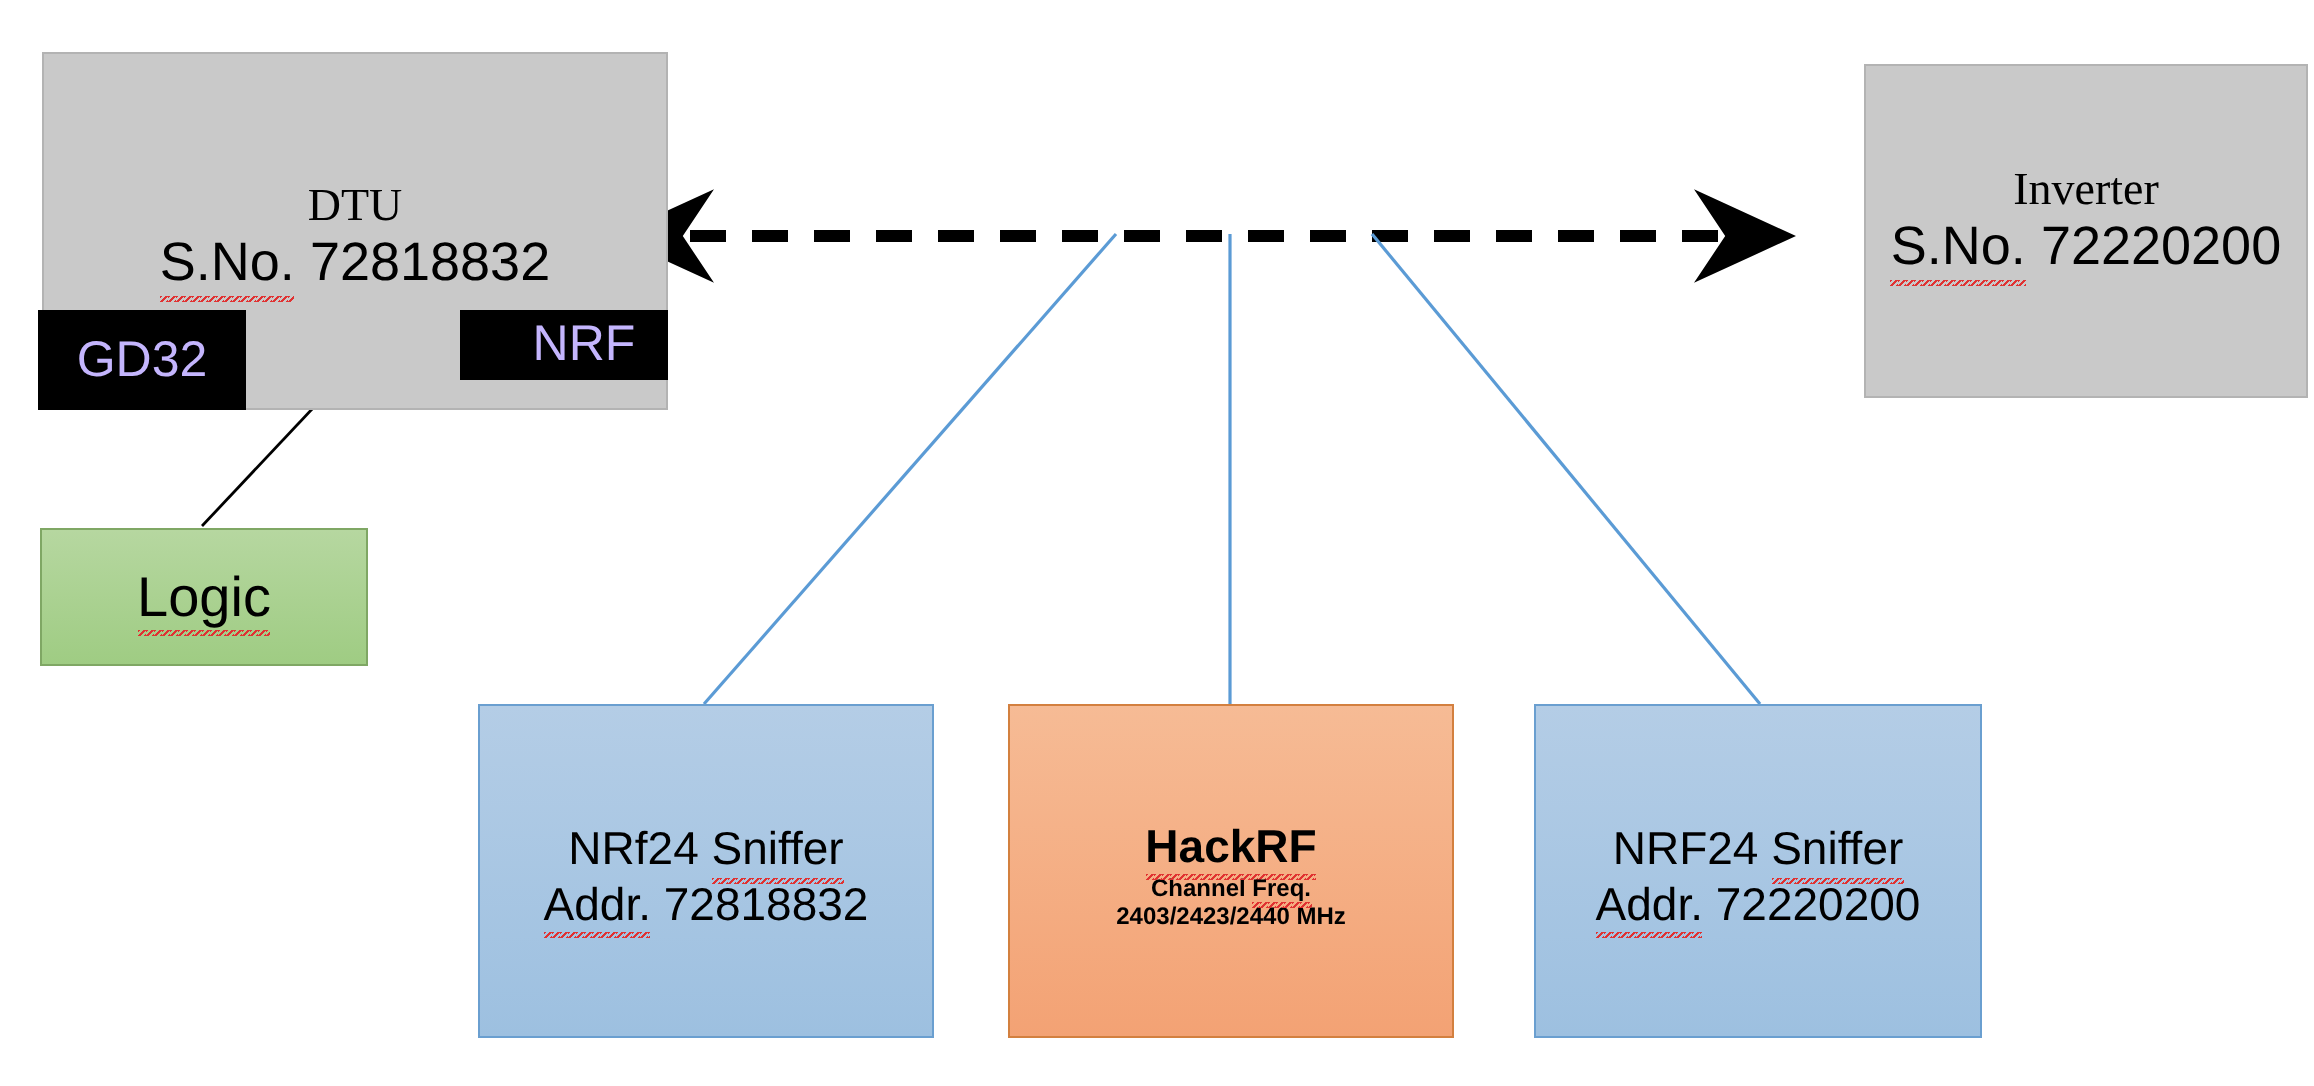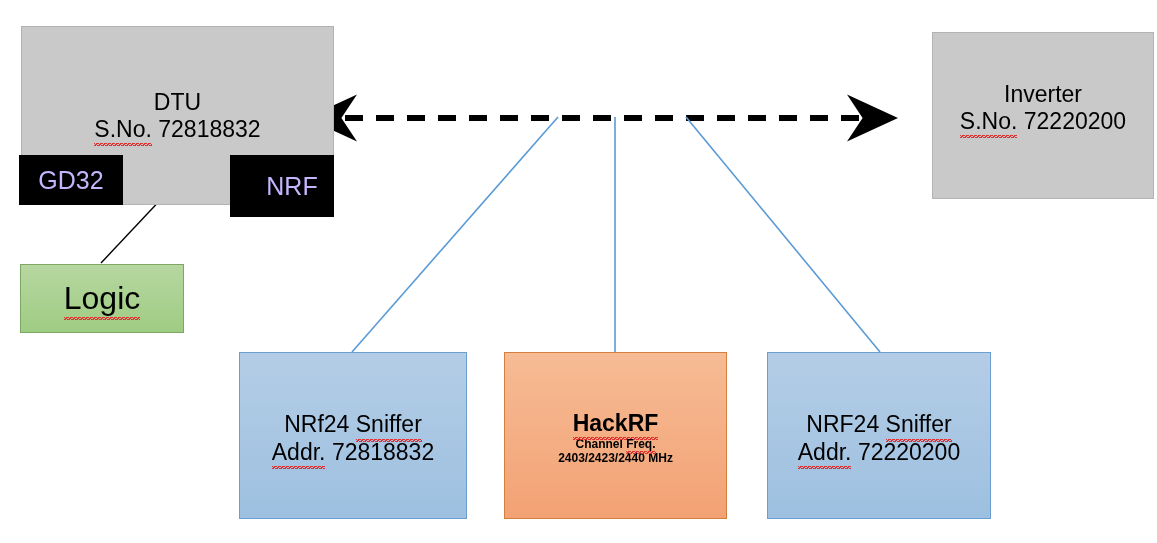--- a/index.html
+++ b/index.html
@@ -38,43 +38,43 @@
     justify-content: flex-start;
     padding-top: 62px;
   }
   #inverter-box {
     left: 932px; top: 32px; width: 222px; height: 167px;
     background: #c9c9c9;
     border: 1px solid #b3b3b3;
     justify-content: flex-start;
     padding-top: 48px;
   }
-  .grey-title { font-size: 23px; }
-  .grey-sub   { font-size: 23px; }
+  .grey-title { font-size: 23px; font-family: Liberation Serif, serif; }
+  .grey-sub   { font-size: 27px; }
 
   
   .black-block {
     position: absolute;
     box-sizing: border-box;
     background: #000000;
     color: #c4b5fd;
     display: flex;
     align-items: center;
     justify-content: center;
     font-size: 25px;
   }
   #gd32-box { left: 19px;  top: 155px; width: 104px; height: 50px; }
-  #nrf-box  { left: 230px; top: 155px; width: 104px; height: 62px; padding-left: 20px; }
+  #nrf-box  { left: 230px; top: 155px; width: 104px; height: 35px; padding-left: 20px; }
 
   
   #logic-box {
     left: 20px; top: 264px; width: 164px; height: 69px;
     background: linear-gradient(to bottom, #b6d7a0 0%, #9fcc83 100%);
     border: 1px solid #7fa764;
-    font-size: 32px;
+    font-size: 28px;
   }
 
   
   .device-box {
     top: 352px; height: 167px; align-items: center;
   }
   .blue-box {
     background: linear-gradient(to bottom, #b4cde6 0%, #9dc0e0 100%);
     border: 1px solid #6a9fd0;
   }

